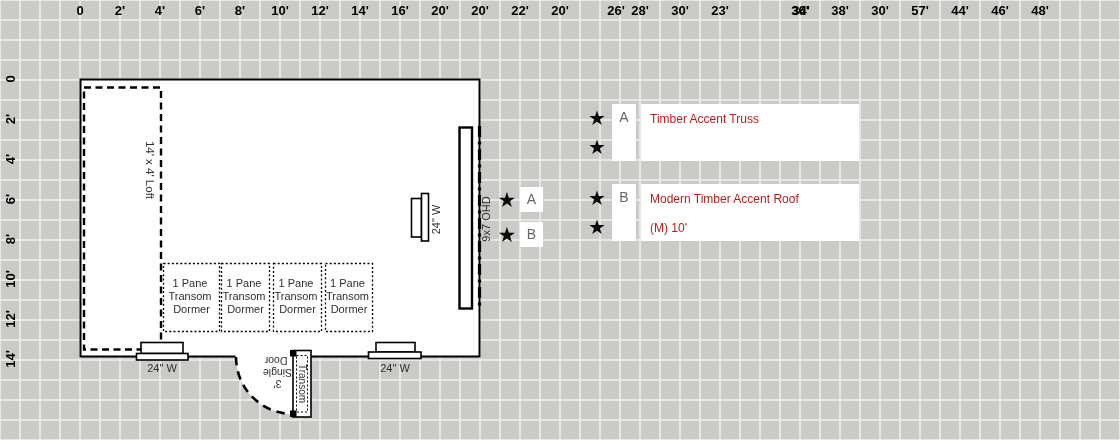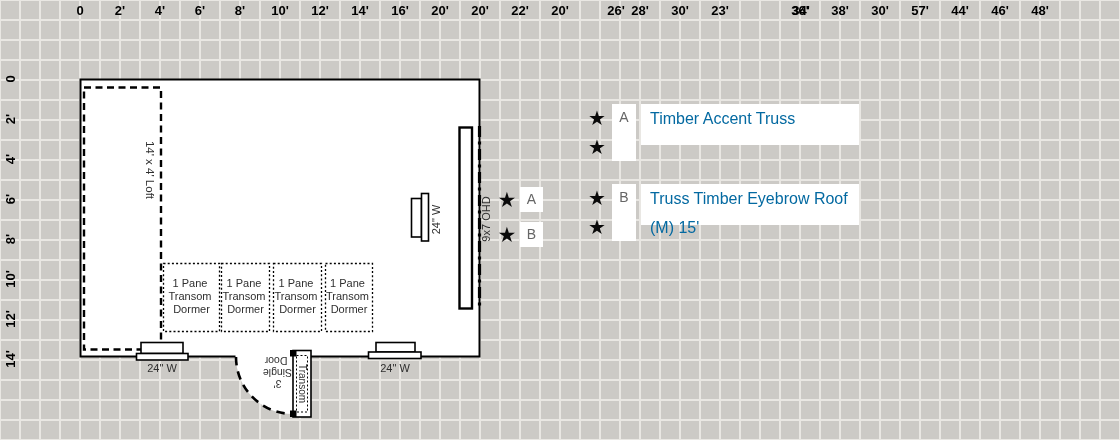--- a/index.html
+++ b/index.html
@@ -20,21 +20,21 @@
       font-size:13px;font-weight:bold;color:#000;white-space:nowrap;}
   
   #plan{position:absolute;left:0;top:0;}
   #plan text{font-family:"Liberation Sans", sans-serif;fill:#2f2f2f;}
   
   .legend-entry{position:absolute;left:587px;display:flex;gap:5px;}
   .le-stars{display:flex;flex-direction:column;width:20px;}
   .le-star{height:28.5px;line-height:28.5px;font-size:20px;text-align:center;color:#0a0a0a;}
   .le-letter{width:24px;height:57px;background:#fff;text-align:center;
              color:#666;font-size:14px;line-height:27px;}
-  .le-texts{width:218px;height:41px;background:#fff;color:#0369a1;font-size:16px;}
+  .le-texts{width:218px;height:57px;background:#fff;color:#b91c1c;font-size:12px;}
   .le-line{height:28.5px;line-height:30px;padding-left:9px;white-space:nowrap;}
   
   .marker{position:absolute;display:flex;gap:2px;}
   .mk-star{width:22px;font-size:21px;line-height:25px;text-align:center;color:#0a0a0a;}
   .mk-box{width:23px;height:25px;background:#fff;color:#666;font-size:14px;
           line-height:25px;text-align:center;}
 </style>
 </head>
 <body>
 
@@ -171,18 +171,18 @@
     </div>
   </div>
 
   <div class="legend-entry" style="top:184px">
     <div class="le-stars">
       <span class="le-star">★</span>
       <span class="le-star">★</span>
     </div>
     <div class="le-letter">B</div>
     <div class="le-texts">
-      <div class="le-line">Truss Timber Eyebrow Roof</div>
-      <div class="le-line">(M) 15'</div>
+      <div class="le-line">Modern Timber Accent Roof</div>
+      <div class="le-line">(M) 10'</div>
     </div>
   </div>
 
 </div>
 
 </body></html>

